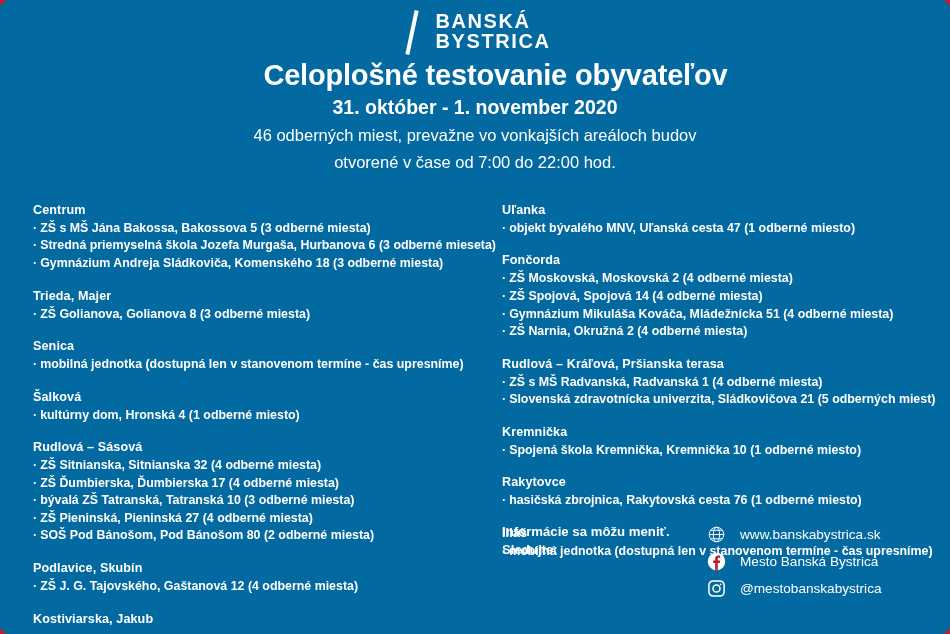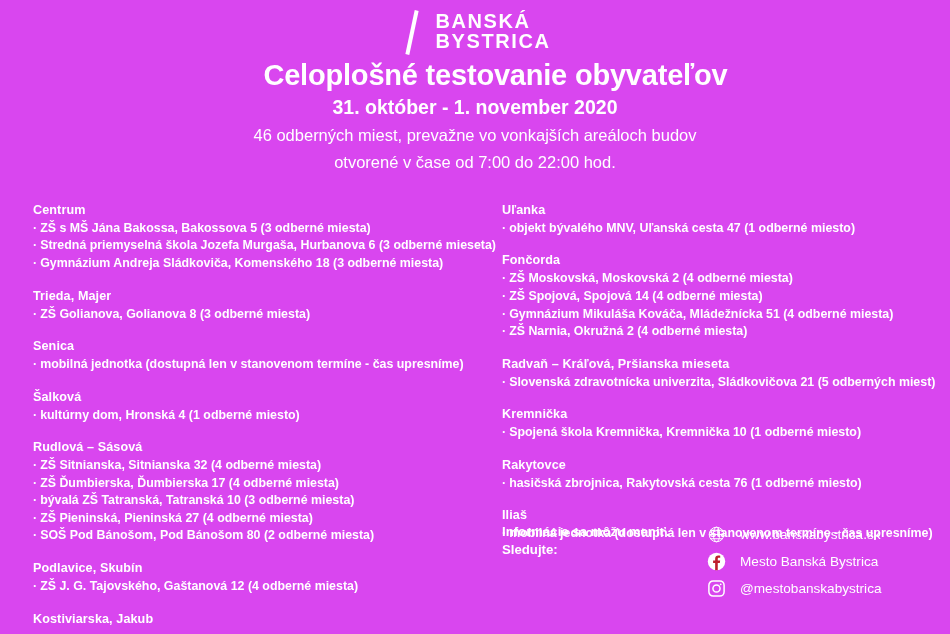--- a/index.html
+++ b/index.html
@@ -171,21 +171,21 @@
   .social-label {
     font-size: 13.6px;
     font-weight: normal;
     white-space: nowrap;
   }
   svg { display: block; }
 </style>
 </head>
 <body style="background: rgb(190, 30, 45); color: rgb(255, 255, 255);">
 
-<div class="poster" style="background: #d946ef;">
+<div class="poster" style="background: #0369a1; border-radius: 9px;">
 
   <div class="logo-wrap">
     <div class="logo-inner">
       <div class="logo-slash"></div>
       <div class="logo-text">
         <span>BANSKÁ</span>
         <span>BYSTRICA</span>
       </div>
     </div>
   </div>
@@ -255,22 +255,23 @@
         <div class="district">
           <div class="district-name">Fončorda</div>
           <ul class="site-list">
             <li class="site-item"><span class="dot">·</span><span>ZŠ Moskovská, Moskovská 2 (4 odberné miesta)</span></li>
             <li class="site-item"><span class="dot">·</span><span>ZŠ Spojová, Spojová 14 (4 odberné miesta)</span></li>
             <li class="site-item"><span class="dot">·</span><span>Gymnázium Mikuláša Kováča, Mládežnícka 51 (4 odberné miesta)</span></li>
             <li class="site-item"><span class="dot">·</span><span>ZŠ Narnia, Okružná 2 (4 odberné miesta)</span></li>
           </ul>
         </div>
         <div class="district">
-          <div class="district-name">Radvaň – Kráľová, Pršianska mieseta</div>
-          <ul class="site-list">
+          <div class="district-name">Rudlová – Kráľová, Pršianska terasa</div>
+          <ul class="site-list">
+            <li class="site-item"><span class="dot">·</span><span>ZŠ s MŠ Radvanská, Radvanská 1 (4 odberné miesta)</span></li>
             <li class="site-item"><span class="dot">·</span><span>Slovenská zdravotnícka univerzita, Sládkovičova 21 (5 odberných miest)</span></li>
           </ul>
         </div>
         <div class="district">
           <div class="district-name">Kremnička</div>
           <ul class="site-list">
             <li class="site-item"><span class="dot">·</span><span>Spojená škola Kremnička, Kremnička 10 (1 odberné miesto)</span></li>
           </ul>
         </div>
         <div class="district">

